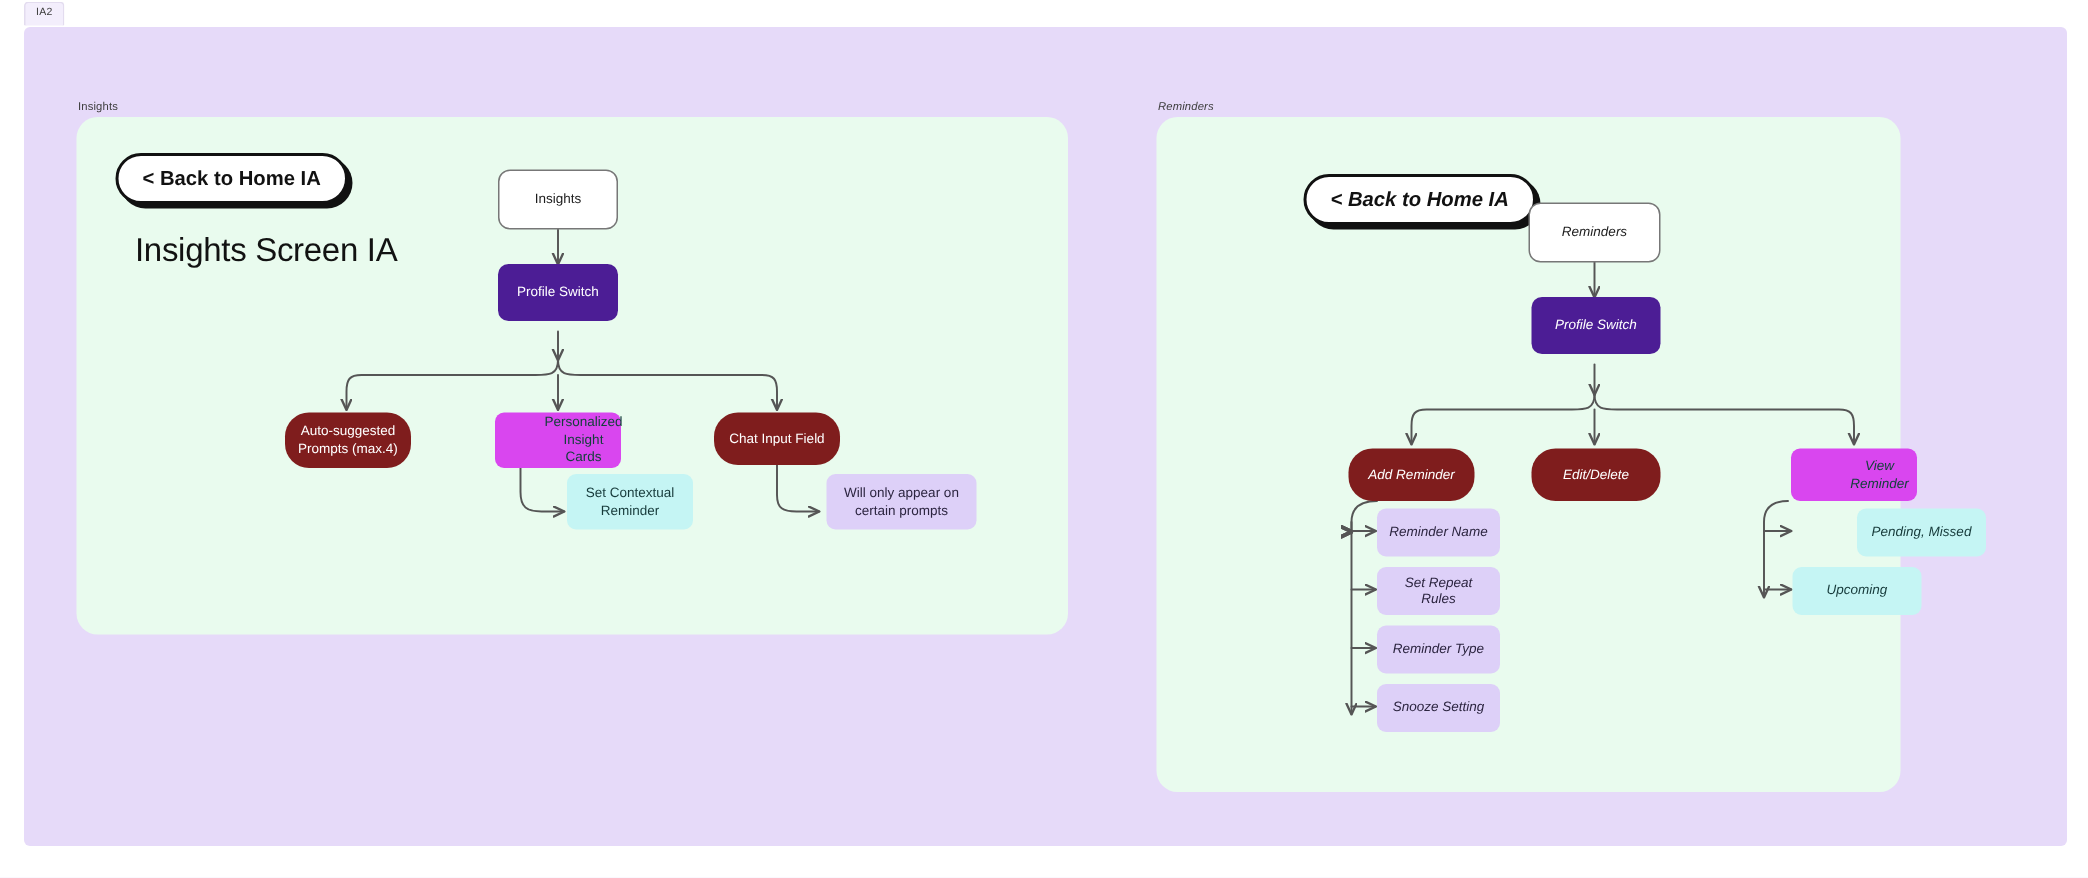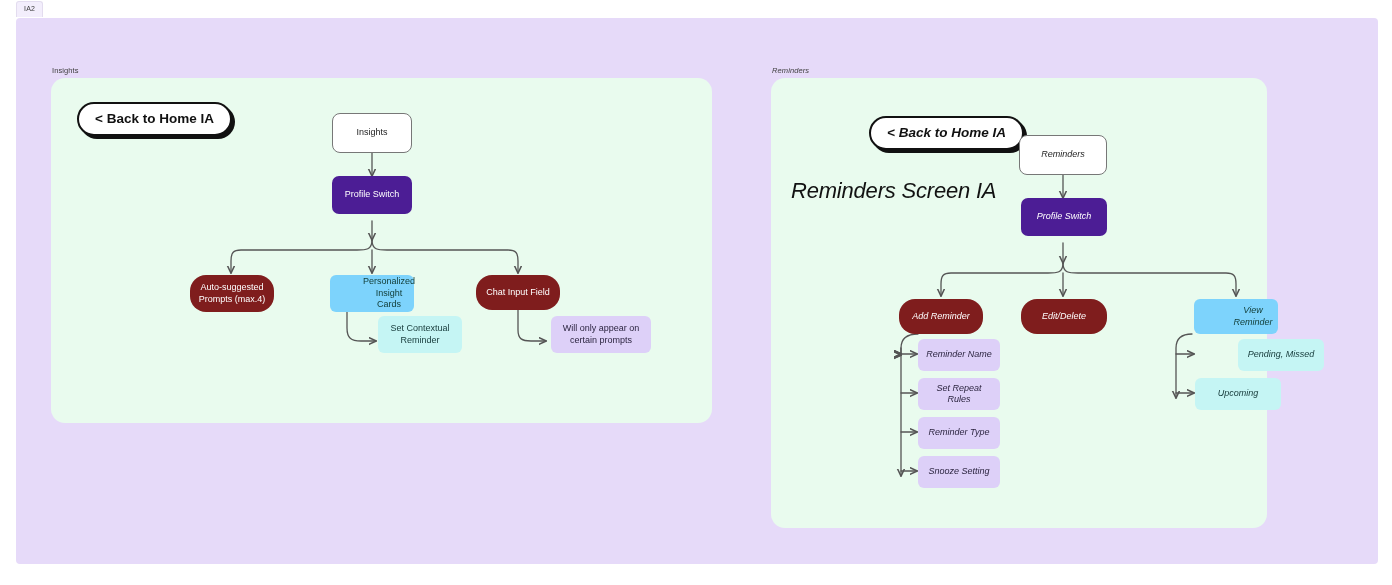--- a/index.html
+++ b/index.html
@@ -68,21 +68,21 @@
     text-align: center;
     border-radius: 6px;
     font-size: 9px;
     line-height: 11.5px;
     padding: 3px 6px;
     white-space: pre-line;
   }
   .n-white  { background:#ffffff; color:#1d1d1d; border:1.6px solid #777777; border-radius:8px; }
   .n-dark   { background:#4c1d95; color:#ffffff; border-radius:7px; }
   .n-purple { background:#7f1d1d; color:#ffffff;border-radius:16px; }
-  .n-teal   { background:#7dd3fc; color:#14403b;padding-left:40px; }
+  .n-teal   { background:#d946ef; color:#14403b;padding-left:40px; }
   .n-lav    { background:#ddd0f8; color:#2c2540; }
   .n-cyan   { background:#c5f5f4; color:#163a3a; }
 
   
   .wires { position: absolute; left:0; top:0; width:100%; height:100%; overflow:visible; pointer-events:none; }
 </style>
 </head>
 <body>
 
 <div id="app">
@@ -91,20 +91,21 @@
     <div class="tab">IA2</div>
   </div>
 
   <div class="canvas">
 
     <div class="frame" id="frame-insights">
       <div class="frame-label">Insights</div>
 
       <div class="back-btn" style="left:26px; top:24px;">&lt; Back to Home IA</div>
 
+      <div class="screen-title" style="left:39px; top:76px;">Insights Screen IA</div>
 
       <svg class="wires">
         <defs>
           <marker id="ah1" markerWidth="7" markerHeight="7" refX="5.4" refY="3" orient="auto" markerUnits="strokeWidth">
             <path d="M0,0.4 L5.6,3 L0,5.6" fill="none" stroke="#555555" stroke-width="1.2" stroke-linecap="round" stroke-linejoin="round"></path>
           </marker>
         </defs>
         <g fill="none" stroke="#555555" stroke-width="1.3" stroke-linecap="round" marker-end="url(#ah1)">
 
           <path d="M321,75 L321,98"></path>
@@ -134,21 +135,20 @@
 Reminder</div>
       <div class="node n-lav" style="left:500px; top:238px; width:100px; height:37px;">Will only appear on
 certain prompts</div>
     </div>
 
     <div class="frame" id="frame-reminders">
       <div class="frame-label">Reminders</div>
 
       <div class="back-btn" style="left:98px; top:38px;">&lt; Back to Home IA</div>
 
-      <div class="screen-title" style="left:20px; top:100px;">Reminders Screen IA</div>
 
       <svg class="wires">
         <defs>
           <marker id="ah2" markerWidth="7" markerHeight="7" refX="5.4" refY="3" orient="auto" markerUnits="strokeWidth">
             <path d="M0,0.4 L5.6,3 L0,5.6" fill="none" stroke="#555555" stroke-width="1.2" stroke-linecap="round" stroke-linejoin="round"></path>
           </marker>
         </defs>
         <g fill="none" stroke="#555555" stroke-width="1.3" stroke-linecap="round" marker-end="url(#ah2)">
 
           <path d="M292,97 L292,120"></path>

